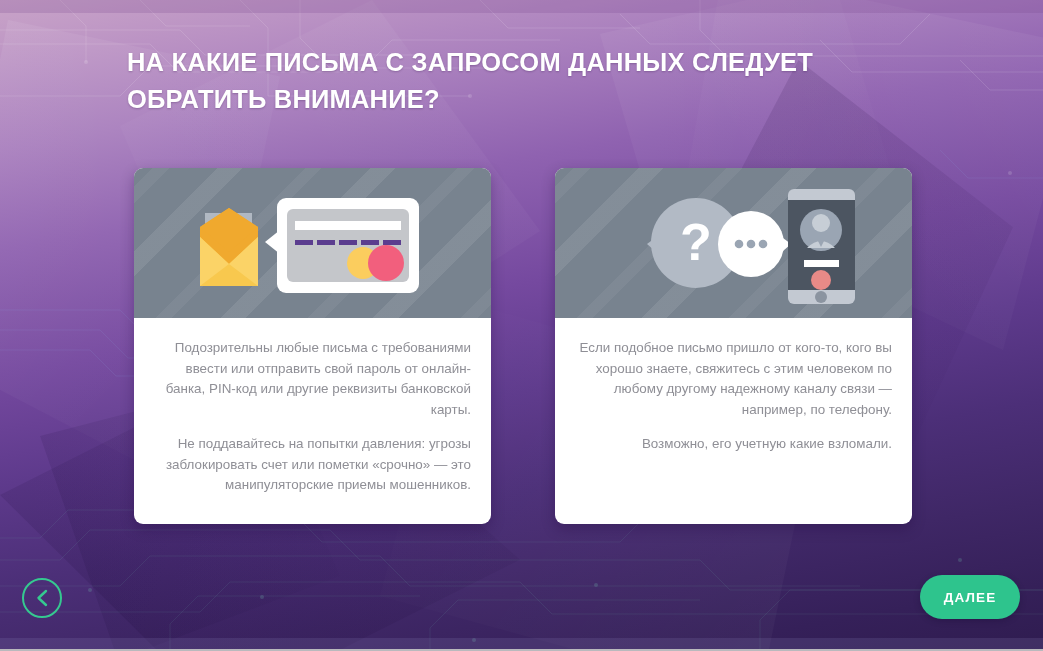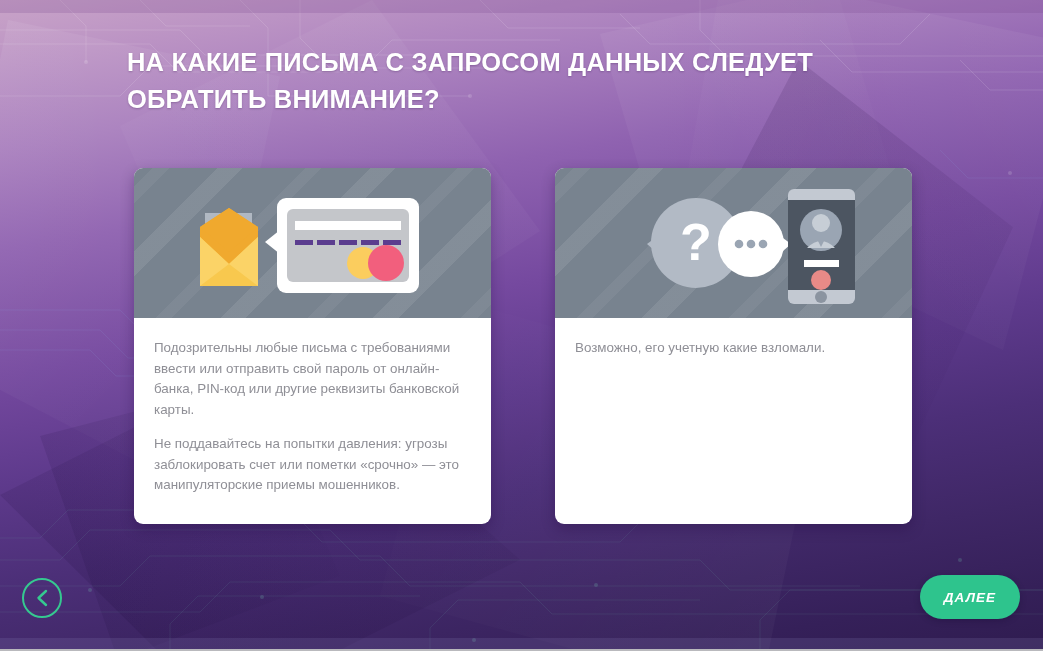--- a/index.html
+++ b/index.html
@@ -145,20 +145,21 @@
       rgba(255,255,255,.05) 52px,
       rgba(255,255,255,.05) 64px,
       rgba(255,255,255,0) 64px,
       rgba(255,255,255,0) 108px);
   }
   .card-illo svg { position:relative; display:block; width:100%; height:100%; }
 
   .card-body {
     padding:20px 20px 18px 20px;
     flex:1 1 auto;
+    text-align:right;
   }
   .card-body p {
     color:#8f8f96;
     font-size:13.4px;
     line-height:20.5px;
     margin-bottom:14px;
     font-family:"Liberation Sans", sans-serif;
   }
   .card-body p:last-child { margin-bottom:16px; }
 
@@ -179,21 +180,20 @@
     border:none; border-radius:22px;
     background:#2ec48d;
     color:#ffffff;
     font-size:13.5px;
     font-weight:bold;
     letter-spacing:1.1px;
     text-transform:uppercase;
     cursor:pointer;
     font-family:"Liberation Sans", sans-serif;
     box-shadow:0 2px 6px rgba(20,5,45,.25);
-    font-style:italic;
   }
 </style>
 </head>
 <body>
 
 <div class="slide">
 
   <div class="bg-base"></div>
 
   <div class="facets">
@@ -329,20 +329,21 @@
             <circle cx="266" cy="55" r="9" fill="#c7ced6"></circle>
             <path d="M252 80 q14 -14 28 0 z" fill="#c7ced6"></path>
             <path d="M262 71 l4 8 l4 -8 z" fill="#9aa5b3"></path>
             <rect x="249" y="92" width="35" height="7" fill="#ffffff"></rect>
             <circle cx="266" cy="112" r="10" fill="#e88a87"></circle>
             <circle cx="266" cy="129" r="6" fill="#8b94a0"></circle>
           </g>
         </svg>
       </div>
       <div class="card-body">
+        <p>Если подобное письмо пришло от кого-то, кого вы хорошо знаете, свяжитесь с этим человеком по любому другому надежному каналу связи — например, по телефону.</p>
         <p>Возможно, его учетную какие взломали.</p>
       </div>
     </div>
 
   </div>
 
   <button class="btn-back">
     <span>
       <svg width="14" height="18" viewBox="0 0 14 18" xmlns="http://www.w3.org/2000/svg">
         <path d="M11 2 L3.5 9 L11 16" fill="none" stroke="#35c990" stroke-width="2.4" stroke-linecap="round" stroke-linejoin="round"></path>

